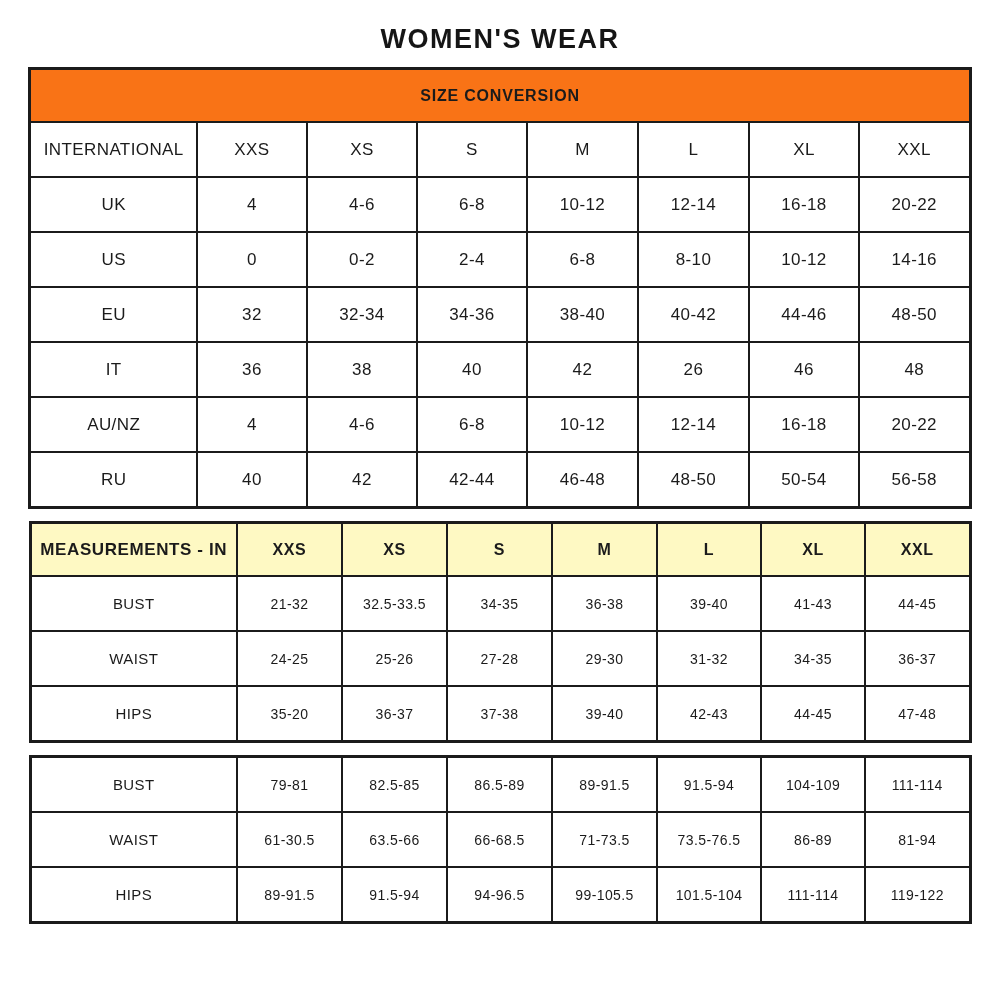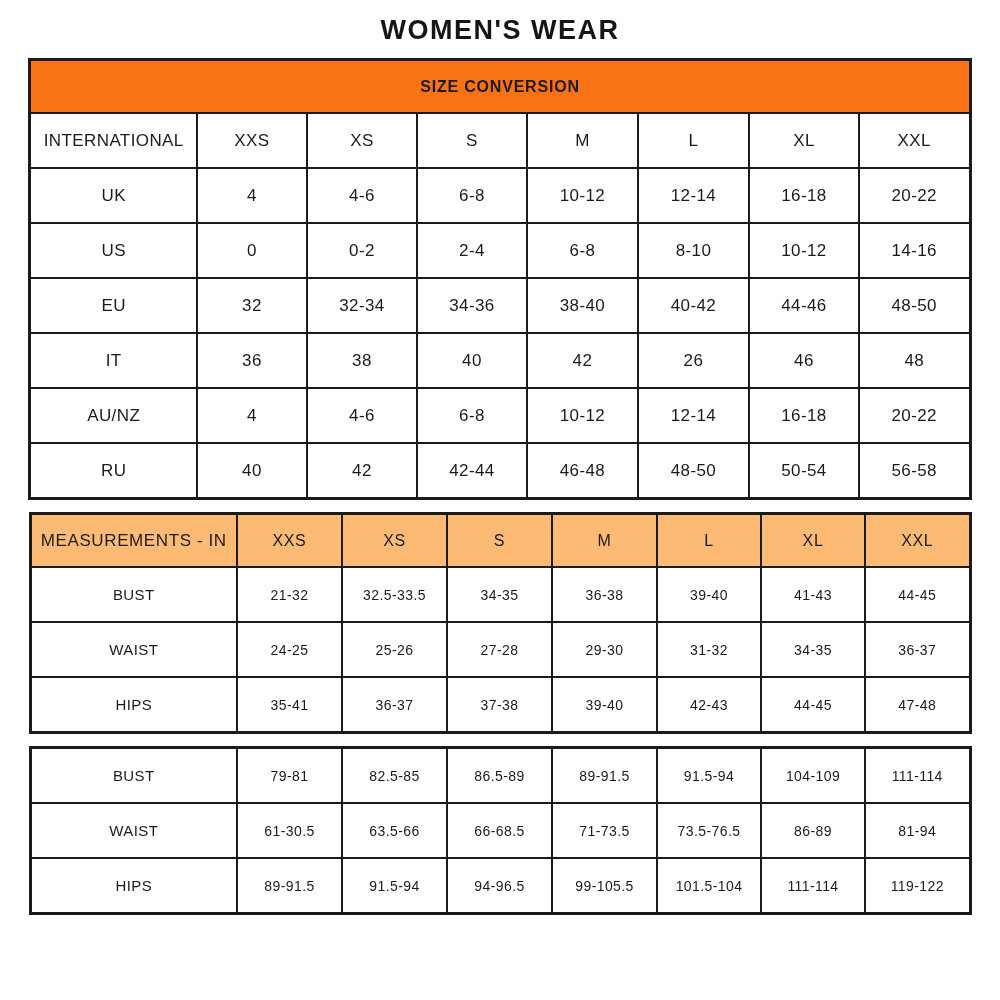--- a/index.html
+++ b/index.html
@@ -10,21 +10,21 @@
     font-family: "Liberation Sans", sans-serif;
     color: #1b1b1b;
   }
   .page {
     width: 1000px;
     height: 1000px;
     box-sizing: border-box;
     padding-top: 10px;
   }
   h1.page-title {
-    margin: 5px 0 12px 0;
+    margin: 14px 0 12px 0;
     text-align: center;
     font-size: 27px;
     font-weight: 700;
     letter-spacing: 1.5px;
     color: #151515;
   }
   table.chart {
     border-collapse: collapse;
     table-layout: fixed;
     width: 940px;
@@ -47,22 +47,22 @@
     background: #f97316;
     font-weight: 700;
     font-size: 16px;
     letter-spacing: 0.8px;
   }
   #size-conversion-table td.col-header { font-weight: 400; }
   
   table.measure td { height: 53px; font-size: 14px; }
   table.measure td.head {
     height: 51px;
-    background: #fdba74;
-    font-weight: 400;
+    background: #fef9c3;
+    font-weight: 700;
     font-size: 16px;
     letter-spacing: 0.6px;
     margin-left: 32px;
   }
   table.measure td.head.first { font-size: 17px; }
   table.measure td.row-label { font-size: 15px; font-weight: 400; }
 </style>
 </head>
 <body>
 
@@ -195,21 +195,21 @@
           <td>24-25</td>
           <td>25-26</td>
           <td>27-28</td>
           <td>29-30</td>
           <td>31-32</td>
           <td>34-35</td>
           <td>36-37</td>
         </tr>
         <tr>
           <td class="row-label">HIPS</td>
-          <td>35-41</td>
+          <td>35-20</td>
           <td>36-37</td>
           <td>37-38</td>
           <td>39-40</td>
           <td>42-43</td>
           <td>44-45</td>
           <td>47-48</td>
         </tr>
       </tbody>
   </table>
 

